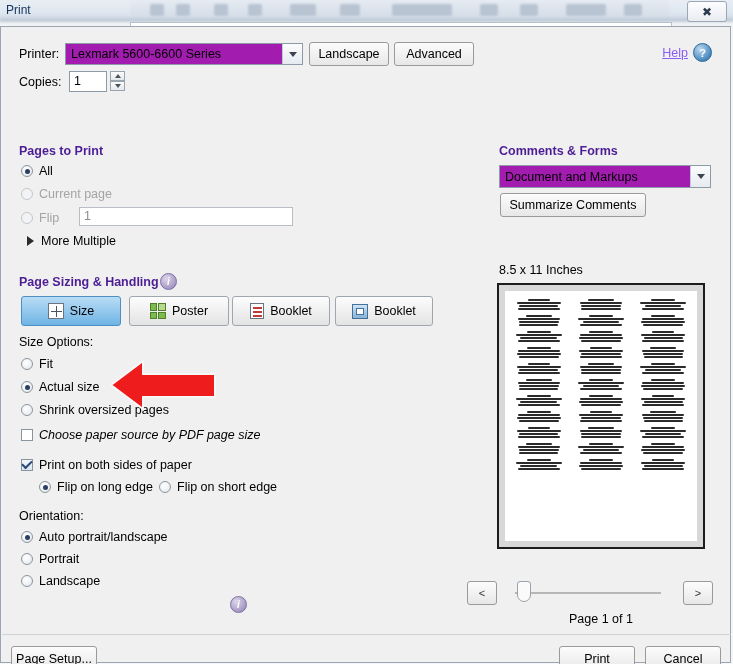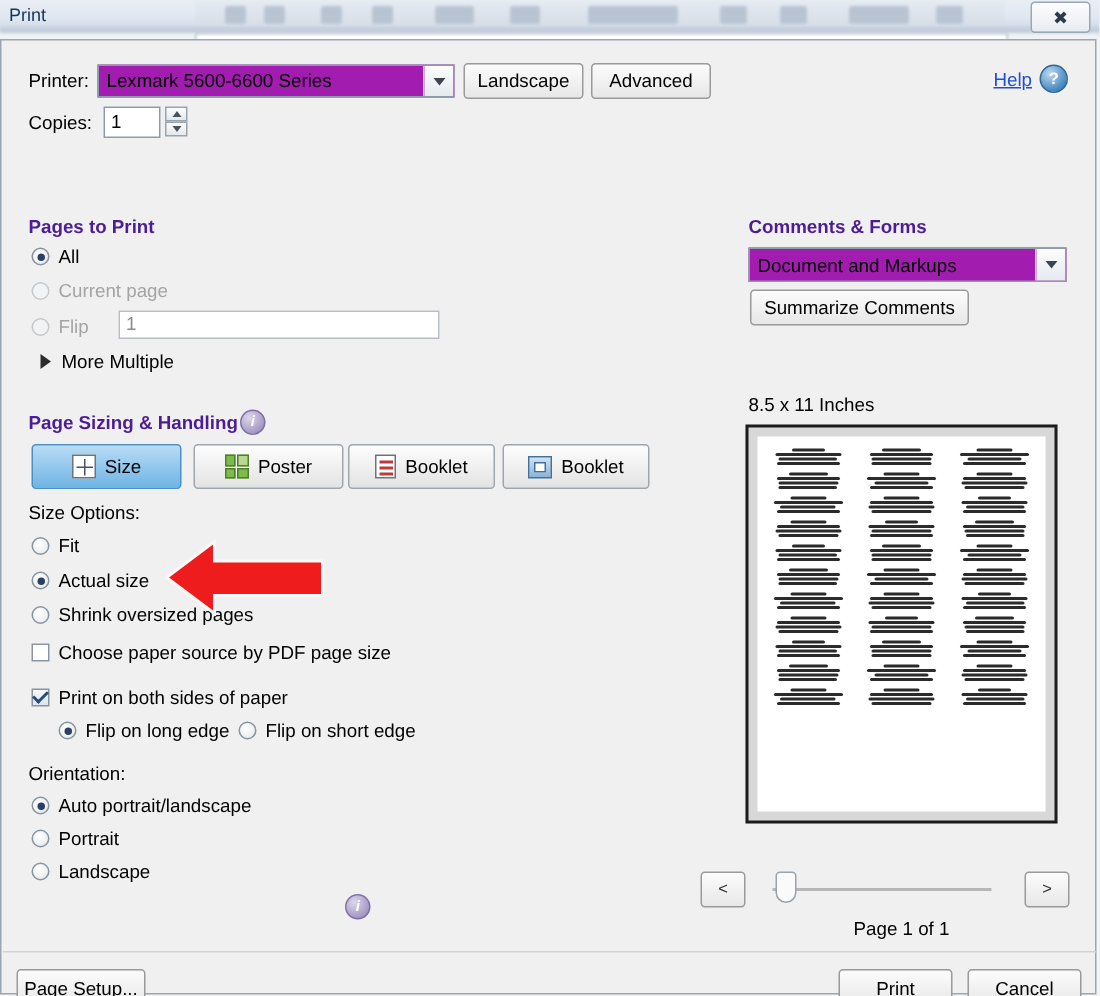--- a/index.html
+++ b/index.html
@@ -40,21 +40,21 @@
     background:linear-gradient(#fbfcfd,#e6eaef);display:flex;align-items:center;justify-content:center;}
   .caret{width:0;height:0;border-left:4px solid transparent;border-right:4px solid transparent;border-top:5px solid #3b4450;}
   #printer-combo{left:64px;top:16px;width:238px;height:22px;}
 
   .btn{position:absolute;background:linear-gradient(#fcfcfc,#e7e7e7);border:1px solid #9a9a9a;
     border-radius:3px;display:flex;align-items:center;justify-content:center;
     font-size:12.5px;color:#000;box-sizing:border-box;}
   #btn-properties{left:308px;top:15px;width:80px;height:24px;}
   #btn-advanced{left:393px;top:15px;width:80px;height:24px;}
 
-  .help-link{position:absolute;right:42px;top:19px;color:#1d4ed8;text-decoration:underline;font-size:12.5px;}
+  .help-link{position:absolute;right:42px;top:19px;color:#8b5cf6;text-decoration:underline;font-size:12.5px;}
   .help-ico{position:absolute;right:18px;top:16px;width:17px;height:17px;border-radius:50%;
     background:radial-gradient(circle at 35% 30%,#bcd8ef,#4f8fc4 65%,#2a6295);
     border:1px solid #2f6795;color:#fff;font-size:11px;font-weight:bold;
     display:flex;align-items:center;justify-content:center;}
 
   .lbl-copies{position:absolute;left:18px;top:48px;}
   .spin-field{position:absolute;left:68px;top:44px;width:38px;height:21px;background:#fff;
     border:1px solid #8d9aa8;box-sizing:border-box;font-size:12.5px;padding-left:4px;line-height:19px;}
   .spin-btns{position:absolute;left:109px;top:44px;width:15px;height:21px;}
   .spin-b{width:15px;height:10px;background:linear-gradient(#fcfcfc,#e4e8ec);border:1px solid #9aa4ae;
@@ -116,21 +116,21 @@
   .ico-multiple{width:14px;height:16px;background:#fff;border:1px solid #6a7480;position:relative;box-sizing:border-box;}
   .ico-multiple span{position:absolute;left:2px;width:9px;height:2px;background:#c03a3a;}
   .ico-booklet{width:16px;height:15px;background:linear-gradient(#cfe3f4,#8ab4d8);border:1px solid #44709c;
     box-sizing:border-box;position:relative;}
   .ico-booklet::after{content:"";position:absolute;left:3px;top:3px;right:3px;height:5px;background:#fff;border:1px solid #44709c;}
 
   #lbl-sizeopts{position:absolute;left:18px;top:308px;}
   #o-fit{left:20px;top:330px;}
   #o-actual{left:20px;top:353px;}
   #o-shrink{left:20px;top:376px;}
-  #o-papersrc{left:20px;top:401px;}
+  #o-papersrc{left:20px;top:401px;font-style:italic;}
   #o-duplex{left:20px;top:431px;}
   #o-long{left:38px;top:453px;}
   #o-short{left:158px;top:453px;}
 
   #lbl-orient{position:absolute;left:18px;top:482px;}
   #o-auto{left:20px;top:503px;}
   #o-portrait{left:20px;top:525px;}
   #o-landscape{left:20px;top:547px;}
   #lbl-gray{position:absolute;left:18px;top:569px;}
 

